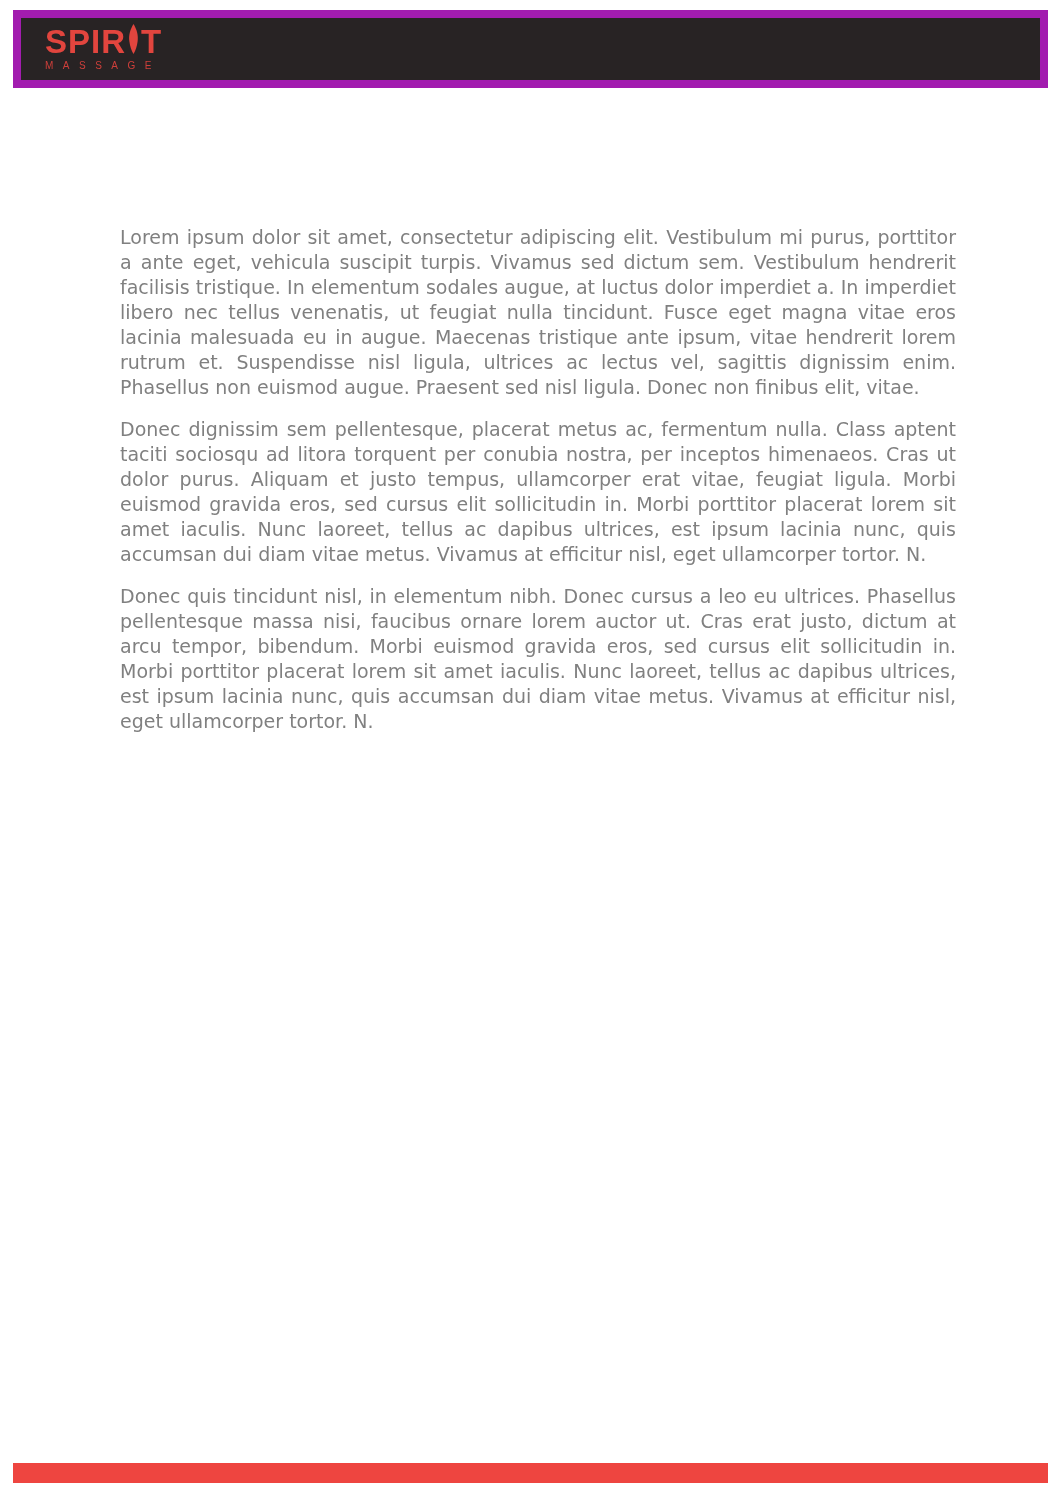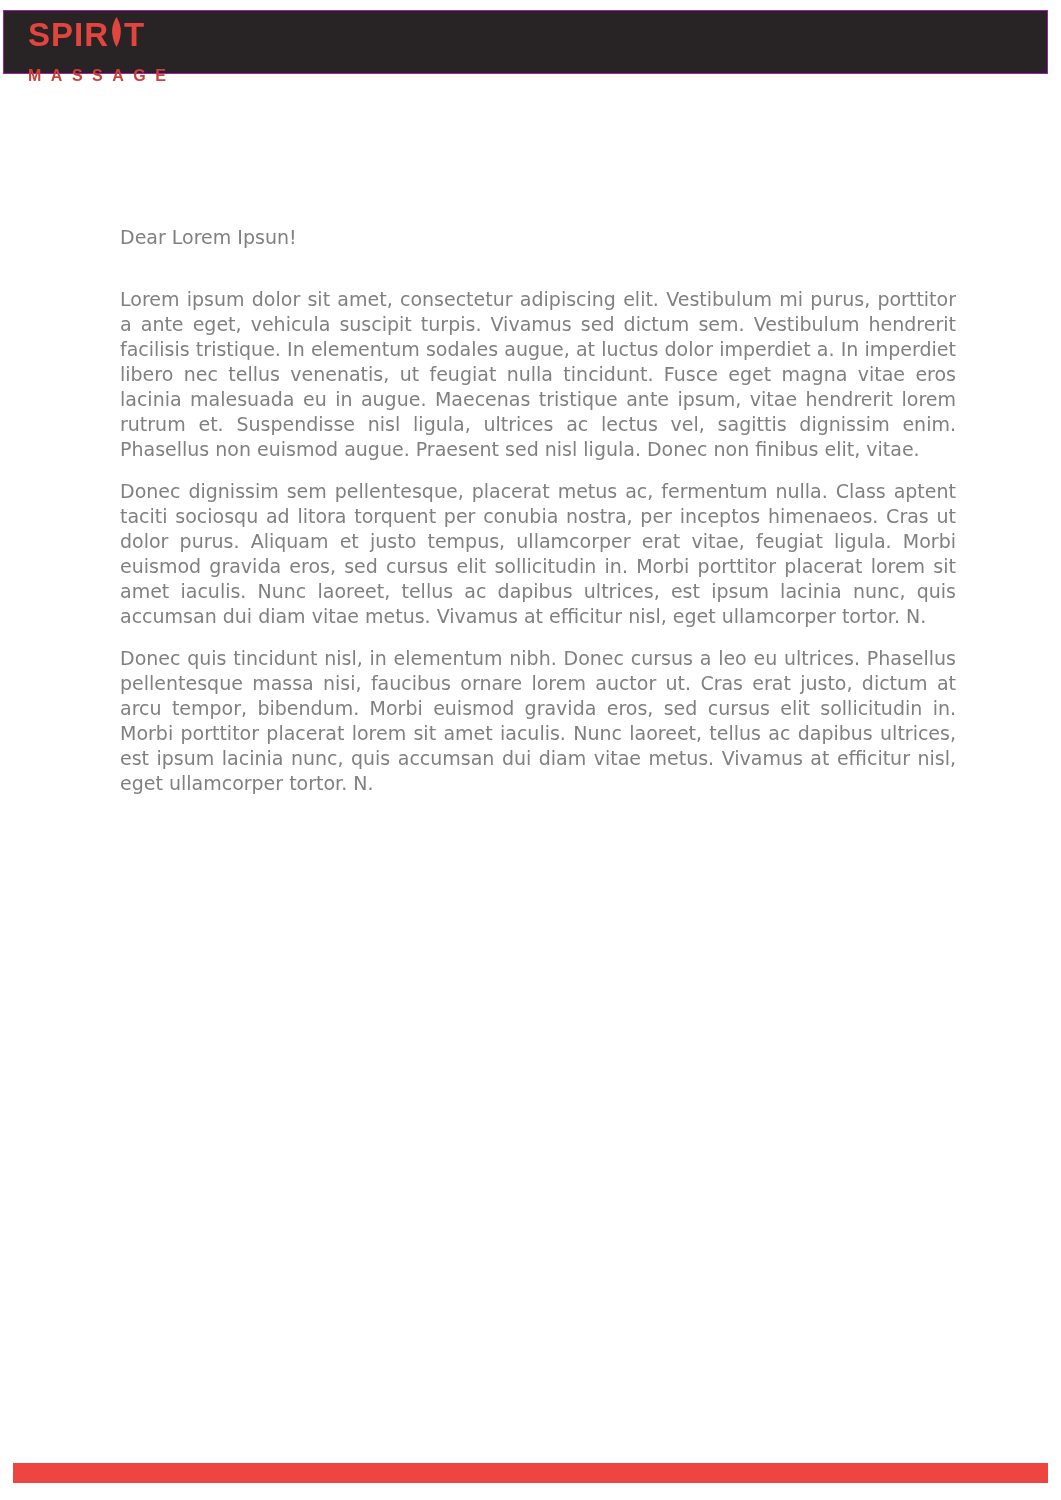--- a/index.html
+++ b/index.html
@@ -10,26 +10,26 @@
   body {
     width: 1061px;
     height: 1500px;
     position: relative;
     font-family: "DejaVu Sans", "Liberation Sans", sans-serif;
     overflow: hidden;
   }
   
   .header-bar {
     position: absolute;
-    left: 3px;
+    left: 13px;
     right: 13px;
     top: 10px;
     height: 62px;
     background: #282324;
-    border: 1px solid #a21caf;
+    border: 8px solid #a21caf;
     box-sizing: content-box;
   }
   .logo {
     position: absolute;
     left: 24px;
     top: 6px;
     display: flex;
     flex-direction: column;
     line-height: 1;
   }
@@ -41,24 +41,24 @@
     font-size: 33px;
     letter-spacing: 1px;
     font-family: "Liberation Sans", sans-serif;
   }
   .logo-flame {
     display: inline-block;
     margin: 0 1px;
   }
   .logo-sub {
     color: #cf3f3a;
-    font-size: 16px;
-    font-weight: bold;
+    font-size: 10px;
+    font-weight: normal;
     letter-spacing: 9.5px;
-    margin-top: 16px;
+    margin-top: 2px;
     font-family: "Liberation Sans", sans-serif;
   }
   
   .letter {
     position: absolute;
     left: 120px;
     width: 845px;
     top: 225px;
     color: #808080;
     font-size: 19px;
@@ -93,19 +93,18 @@
           <path d="M6.5 0 C9.8 5.5 11.6 11.5 10.6 17.5 C10 22.5 8.6 26.5 6.5 30 C4.4 26.5 3 22.5 2.4 17.5 C1.4 11.5 3.2 5.5 6.5 0 Z" fill="#e2453e"></path>
         </svg>
       </span>
       <span>T</span>
     </div>
     <div class="logo-sub">MASSAGE</div>
   </div>
 </div>
 
 <div class="letter">
-  <p class="greeting">Dear Lorem Ipsun!</p>
   <p class="para">Lorem ipsum dolor sit amet, consectetur adipiscing elit. Vestibulum mi purus, porttitor a ante eget, vehicula suscipit turpis. Vivamus sed dictum sem. Vestibulum hendrerit facilisis tristique. In elementum sodales augue, at luctus dolor imperdiet a. In imperdiet libero nec tellus venenatis, ut feugiat nulla tincidunt. Fusce eget magna vitae eros lacinia malesuada eu in augue. Maecenas tristique ante ipsum, vitae hendrerit lorem rutrum et. Suspendisse nisl ligula, ultrices ac lectus vel, sagittis dignissim enim. Phasellus non euismod augue. Praesent sed nisl ligula. Donec non finibus elit, vitae.</p>
   <p class="para">Donec dignissim sem pellentesque, placerat metus ac, fermentum nulla. Class aptent taciti sociosqu ad litora torquent per conubia nostra, per inceptos himenaeos. Cras ut dolor purus. Aliquam et justo tempus, ullamcorper erat vitae, feugiat ligula. Morbi euismod gravida eros, sed cursus elit sollicitudin in. Morbi porttitor placerat lorem sit amet iaculis. Nunc laoreet, tellus ac dapibus ultrices, est ipsum lacinia nunc, quis accumsan dui diam vitae metus. Vivamus at efficitur nisl, eget ullamcorper tortor. N.</p>
   <p class="para">Donec quis tincidunt nisl, in elementum nibh. Donec cursus a leo eu ultrices. Phasellus pellentesque massa nisi, faucibus ornare lorem auctor ut. Cras erat justo, dictum at arcu tempor, bibendum. Morbi euismod gravida eros, sed cursus elit sollicitudin in. Morbi porttitor placerat lorem sit amet iaculis. Nunc laoreet, tellus ac dapibus ultrices, est ipsum lacinia nunc, quis accumsan dui diam vitae metus. Vivamus at efficitur nisl, eget ullamcorper tortor. N.</p>
 </div>
 
 <div class="footer-bar"></div>
 
 </body></html>

